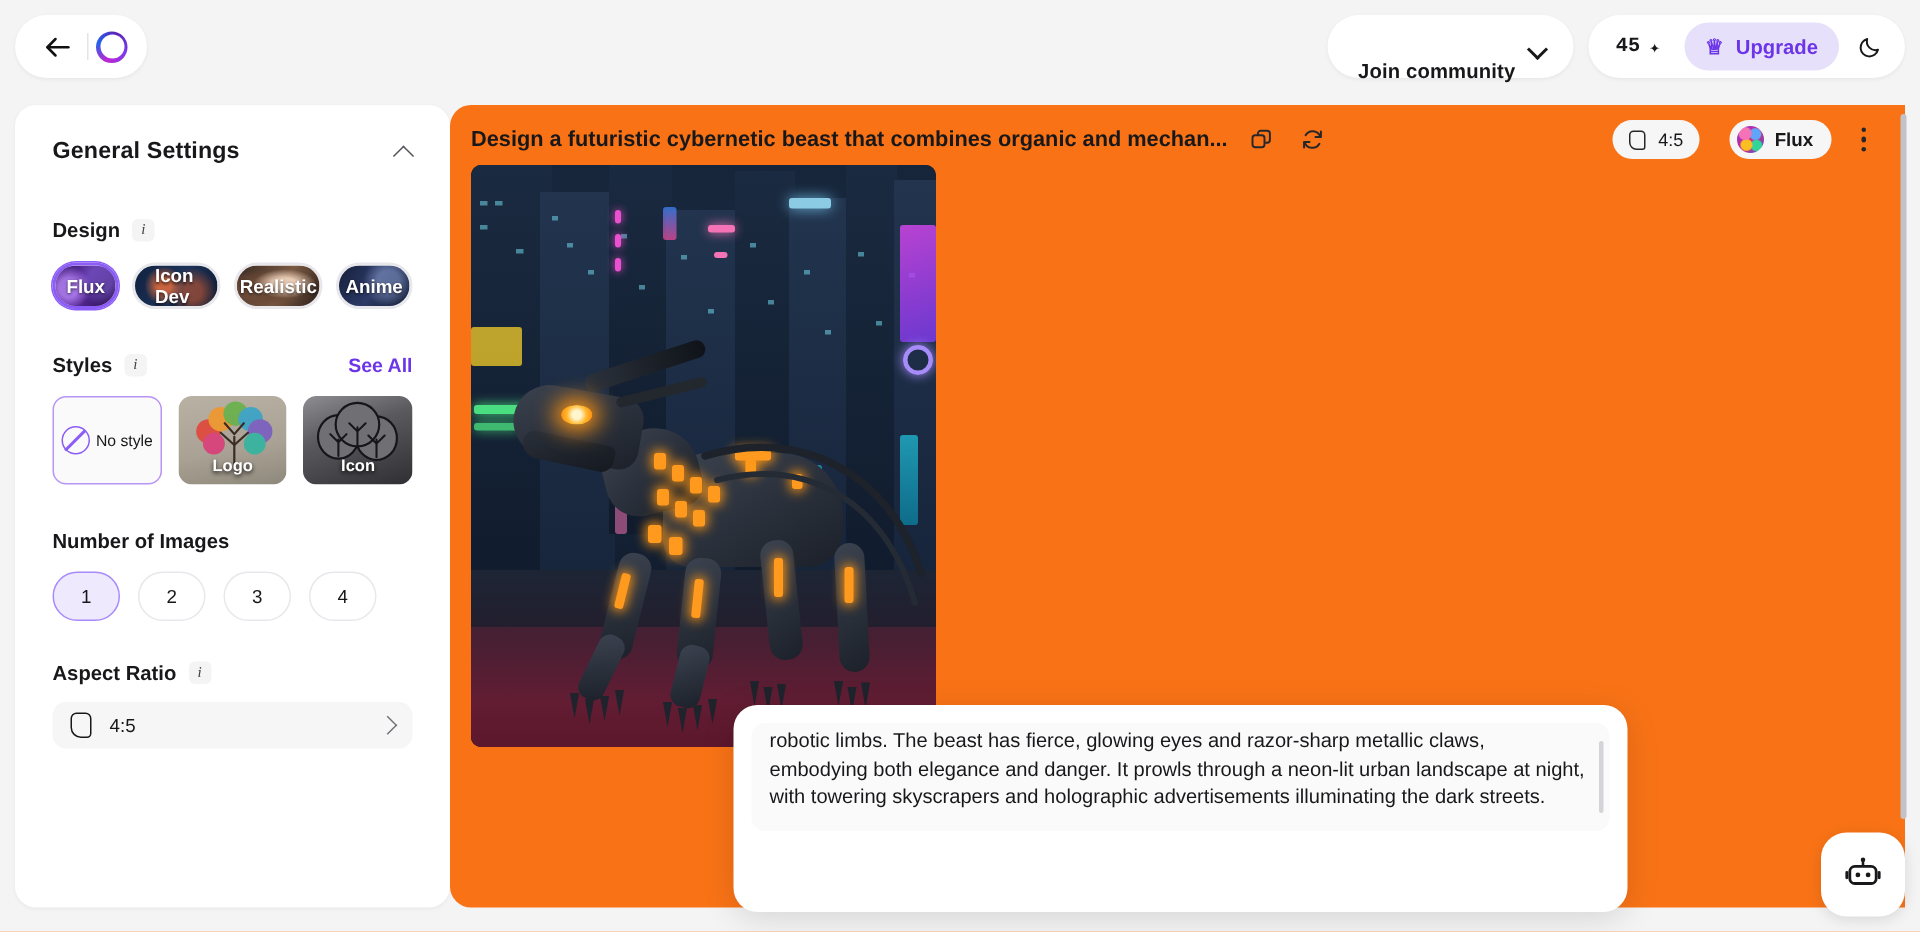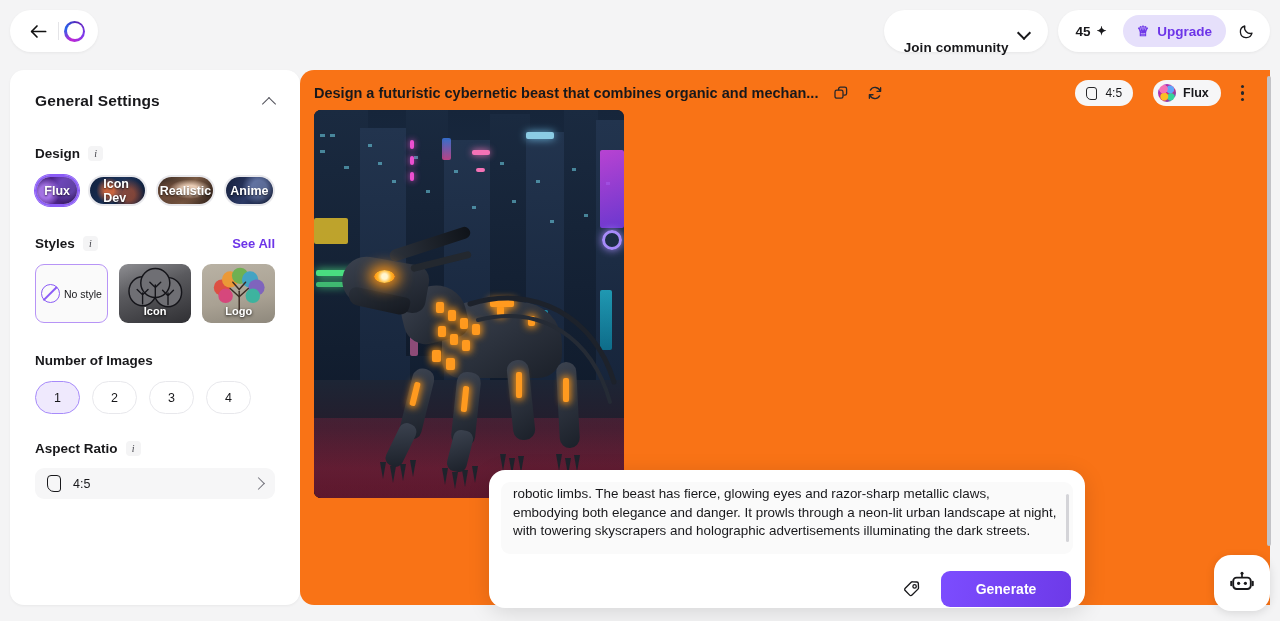--- a/index.html
+++ b/index.html
@@ -45,21 +45,21 @@
   .chev-d { width: 11px; height: 7px; position: relative; }
   .chev-d::before {
     content:""; position:absolute; left:0; top:0; width:8px; height:8px;
     border-right:2px solid #18181b; border-bottom:2px solid #18181b;
     transform: rotate(45deg); transform-origin: center;
   }
 
   .right-pill { padding: 0 6px; gap: 4px; }
   .credits {
     display:flex; align-items:center; gap:6px; padding: 0 12px; height: 30px;
-    font-size: 13.5px; font-weight: 700; color: #18181b; border-radius: 15px; cursor: pointer;
+    font-size: 13.5px; font-weight: 700; color: #18181b; border-radius: 15px; cursor: pointer; font-family: Liberation Mono, monospace;
   }
   .spark { font-size: 12px; color: #18181b; }
   .upgrade-btn {
     display:flex; align-items:center; gap:8px; height:32px; padding: 0 14px;
     background: #e6e0fb; border-radius: 16px; cursor: pointer;
     font-size: 13.5px; font-weight: 700; color: #6d35e8;
   }
   .crown { font-size: 14px; color: #6d35e8; line-height: 1; }
   .moon-btn {
     width: 34px; height: 34px; border-radius: 17px; display:flex;
@@ -359,57 +359,57 @@
           <span class="txt">Styles</span>
           <span class="info-i">i</span>
         </div>
         <span class="see-all">See All</span>
       </div>
       <div class="styles-row">
 
         <div class="style-card nostyle">
           <span class="nostyle-circ"></span>
           <span class="cap">No style</span>
-        </div>
-
-        <div class="style-card">
-          <span class="icon-bg"></span>
-          <svg class="icon-tree" viewBox="0 0 80 59" aria-hidden="true">
-            <g fill="#6f6f74" stroke="#15151a" stroke-width="1.6">
-              <ellipse cx="26" cy="30" rx="15" ry="16"></ellipse>
-              <ellipse cx="54" cy="31" rx="15" ry="16"></ellipse>
-              <ellipse cx="40" cy="21" rx="16" ry="16"></ellipse>
-            </g>
-            <g stroke="#15151a" stroke-width="1.5" fill="none" stroke-linecap="round">
-              <path d="M26 44 v-12 M26 34 l-6-6 M26 34 l6-6"></path>
-              <path d="M54 45 v-13 M54 35 l-6-6 M54 35 l6-6"></path>
-              <path d="M40 37 v-14 M40 26 l-6-6 M40 26 l6-6"></path>
-            </g>
-          </svg>
-          <span class="cap-ov">Icon</span>
         </div>
 
         <div class="style-card">
           <span class="logo-bg"></span>
           <svg class="logo-tree" viewBox="0 0 80 59" aria-hidden="true">
             <g opacity=".92">
               <circle cx="22" cy="26" r="9" fill="#e0483c"></circle>
               <circle cx="31" cy="17" r="9" fill="#f0972f"></circle>
               <circle cx="42" cy="13" r="9" fill="#6ab04c"></circle>
               <circle cx="53" cy="17" r="9" fill="#3aa3c7"></circle>
               <circle cx="60" cy="26" r="9" fill="#7b5fc0"></circle>
               <circle cx="26" cy="35" r="8" fill="#d93f7a"></circle>
               <circle cx="56" cy="35" r="8" fill="#35b5a0"></circle>
             </g>
             <g stroke="#3a2c24" stroke-width="1.6" fill="none" stroke-linecap="round">
               <path d="M41 52 v-22"></path>
               <path d="M41 36 l-10-9 M41 36 l10-9 M41 28 l-7-8 M41 28 l7-8"></path>
             </g>
           </svg>
           <span class="cap-ov">Logo</span>
+        </div>
+
+        <div class="style-card">
+          <span class="icon-bg"></span>
+          <svg class="icon-tree" viewBox="0 0 80 59" aria-hidden="true">
+            <g fill="#6f6f74" stroke="#15151a" stroke-width="1.6">
+              <ellipse cx="26" cy="30" rx="15" ry="16"></ellipse>
+              <ellipse cx="54" cy="31" rx="15" ry="16"></ellipse>
+              <ellipse cx="40" cy="21" rx="16" ry="16"></ellipse>
+            </g>
+            <g stroke="#15151a" stroke-width="1.5" fill="none" stroke-linecap="round">
+              <path d="M26 44 v-12 M26 34 l-6-6 M26 34 l6-6"></path>
+              <path d="M54 45 v-13 M54 35 l-6-6 M54 35 l6-6"></path>
+              <path d="M40 37 v-14 M40 26 l-6-6 M40 26 l6-6"></path>
+            </g>
+          </svg>
+          <span class="cap-ov">Icon</span>
         </div>
       </div>
     </div>
 
     <div class="mt30">
       <div class="field-label">
         <span class="txt">Number of Images</span>
       </div>
       <div class="count-row">
         <div class="count-btn sel">1</div>
@@ -578,29 +578,20 @@
     </div>
   </div>
 
   <div class="page-scroll"></div>
 
   <div class="prompt-box">
     <div class="prompt-area">
       <div class="prompt-text">robotic limbs. The beast has fierce, glowing eyes and razor-sharp metallic claws, embodying both elegance and danger. It prowls through a neon-lit urban landscape at night, with towering skyscrapers and holographic advertisements illuminating the dark streets.</div>
       <div class="pa-scroll"></div>
     </div>
-    <div class="prompt-foot">
-      <span class="tag-btn">
-        <svg width="20" height="20" viewBox="0 0 20 20" fill="none" aria-hidden="true">
-          <path d="M3.2 9.3 9.2 3.3a1.8 1.8 0 0 1 1.3-.5l4.4.2a1.5 1.5 0 0 1 1.4 1.4l.2 4.4a1.8 1.8 0 0 1-.5 1.3l-6 6a1.6 1.6 0 0 1-2.3 0L3.2 11.6a1.6 1.6 0 0 1 0-2.3Z" stroke="#18181b" stroke-width="1.35" stroke-linejoin="round"></path>
-          <circle cx="12.6" cy="7.4" r="1.7" stroke="#18181b" stroke-width="1.3"></circle>
-        </svg>
-      </span>
-      <button class="gen-btn">Generate</button>
-    </div>
   </div>
 
   <div class="bot-fab">
     <svg width="26" height="24" viewBox="0 0 26 24" fill="none" aria-hidden="true">
       <path d="M13 2.6V6" stroke="#18181b" stroke-width="1.7" stroke-linecap="round"></path>
       <circle cx="13" cy="2.2" r="1.5" fill="#18181b"></circle>
       <rect x="4.2" y="6.6" width="17.6" height="11.4" rx="3.4" stroke="#18181b" stroke-width="1.9"></rect>
       <circle cx="9.6" cy="12.3" r="1.6" fill="#18181b"></circle>
       <circle cx="16.4" cy="12.3" r="1.6" fill="#18181b"></circle>
       <path d="M2.2 10.6v3.6M23.8 10.6v3.6" stroke="#18181b" stroke-width="1.9" stroke-linecap="round"></path>

